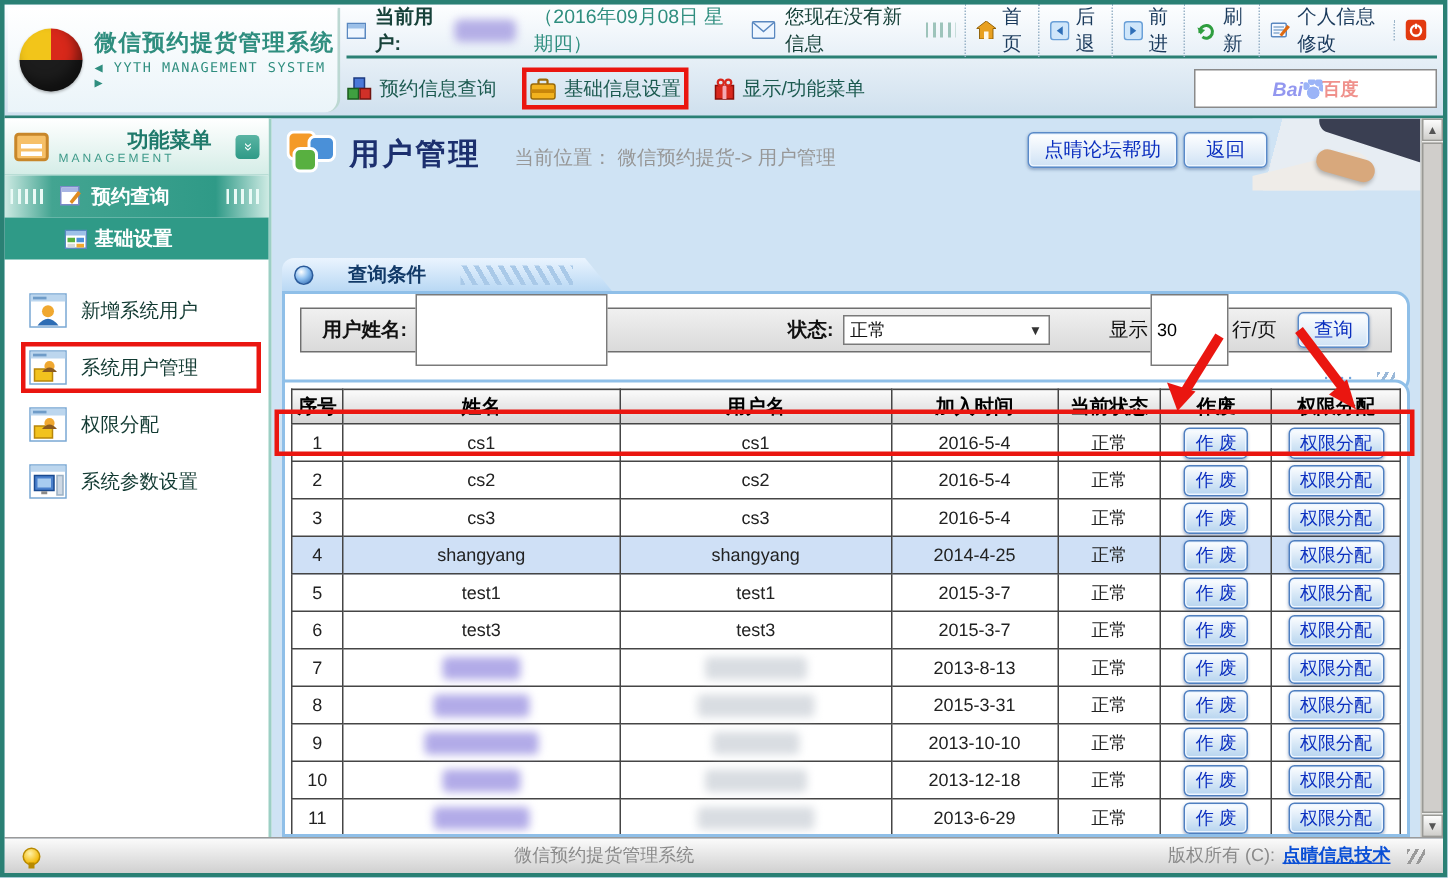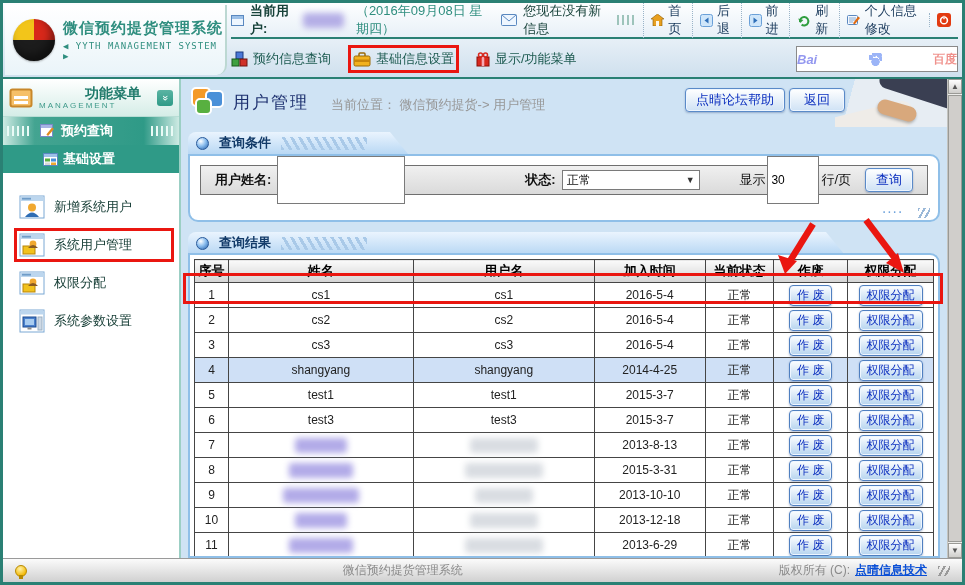--- a/index.html
+++ b/index.html
@@ -22,21 +22,21 @@
   .h-row1{top:0;height:36px;border-bottom:2px solid #2a8074;box-sizing:border-box;}
   .h-row2{top:38px;height:36px;}
   .user-blur{width:48px;height:15px;border-radius:4px;background:#b4aee6;filter:blur(3px);}
   .date-text{color:#2f8e7f;margin-left:6px;}
   .nav{margin-left:auto;display:flex;align-items:center;}
   .nav .ticks2{width:26px;height:10px;margin-right:6px;background:repeating-linear-gradient(90deg,#9ec4bb 0 2px,transparent 2px 5px);}
   .navlink{display:flex;align-items:center;gap:4px;padding:0 7px;border-left:1px dotted #9ab4c8;cursor:pointer;color:#1a3a5c;}
   .navlink:first-of-type{border-left:none;}
   .tool-item{display:flex;align-items:center;gap:5px;margin-right:16px;color:#1c5a50;font-size:13px;cursor:pointer;}
   .tool-item.ann{margin-right:22px;margin-left:6px;}
-  .baidu-box{margin-left:auto;width:160px;height:24px;background:#fff;border:1px solid #8a8a8a;display:flex;align-items:center;justify-content:space-between;gap:0;opacity:1;}
+  .baidu-box{margin-left:auto;width:160px;height:24px;background:#fff;border:1px solid #8a8a8a;display:flex;align-items:center;justify-content:center;gap:0;opacity:1;}
   .bd-bai{color:#2932e1;font-weight:bold;font-size:13px;opacity:.5;font-style:italic;}
   .bd-du{color:#e1251b;font-weight:bold;font-size:12px;opacity:.5;}
   .bd-paw{width:13px;height:13px;opacity:.5;background:
      radial-gradient(circle at 50% 68%,#3a6cf0 0 36%,transparent 40%),
      radial-gradient(circle at 12% 34%,#3a6cf0 0 16%,transparent 20%),
      radial-gradient(circle at 42% 10%,#3a6cf0 0 16%,transparent 20%),
      radial-gradient(circle at 78% 16%,#3a6cf0 0 16%,transparent 20%),
      radial-gradient(circle at 96% 44%,#3a6cf0 0 14%,transparent 18%);}
   
   .sidebar{position:absolute;left:3px;top:79px;width:178px;bottom:27px;background:#fff;border-right:2px solid #9ccfc4;box-sizing:border-box;z-index:2;}
@@ -51,36 +51,36 @@
   .sb-group1 .ticks{width:24px;height:10px;background:repeating-linear-gradient(90deg,#eafaf6 0 2px,transparent 2px 5px);margin:0 4px;}
   .sb-group1 .ticks.r{margin-left:auto;}
   .sb-group2{height:28px;display:flex;align-items:center;gap:5px;color:#fff;font-weight:bold;font-size:13px;background:#2f9a87;padding-left:40px;}
   .sb-items{padding-top:8px;}
   .sb-item{display:flex;align-items:center;gap:9px;margin:14px 10px 14px 16px;cursor:pointer;}
   .sb-item .lbl{color:#123a32;font-size:13px;}
   
   .main{position:absolute;left:181px;top:79px;width:766px;height:479px;background:#cfe3f4;overflow:hidden;z-index:1;}
   .page-head{position:relative;height:48px;}
   .page-title-row{position:absolute;left:10px;top:8px;display:flex;align-items:center;gap:8px;}
-  .page-title{font-size:17px;font-weight:normal;color:#1c2f6e;letter-spacing:2px;}
+  .page-title{font-size:20px;font-weight:bold;color:#1c2f6e;letter-spacing:2px;}
   .breadcrumb{font-size:13px;color:#979797;margin-left:14px;margin-top:6px;}
   .btn3d{display:inline-flex;align-items:center;justify-content:center;cursor:pointer;color:#0b2fbf;font-size:13px;
      border:1px solid #5a8ac8;border-radius:4px;background:linear-gradient(#ffffff,#cfe2f5);
      box-shadow:0 1px 2px rgba(40,70,120,.35), inset 0 0 0 1px #eef6ff;padding:2px 10px;}
   .btn3d.small{font-size:12px;padding:1px 7px;border-radius:4px;background:linear-gradient(#fdfeff,#b6d4ef);border:1px solid #4f7fc0;}
   .help-btn{position:absolute;left:504px;top:9px;}
   .back-btn{position:absolute;left:608px;top:9px;padding:2px 14px;}
   .handshake{position:absolute;right:0;top:0;width:112px;height:48px;overflow:hidden;background:linear-gradient(105deg,#cfe3f4 16%,#e7edf3 16% 100%);}
   .hs-suit{position:absolute;right:-14px;top:-16px;width:80px;height:36px;background:#3a3f52;transform:rotate(18deg);border-radius:8px;}
   .hs-arm{position:absolute;left:-10px;bottom:-8px;width:90px;height:26px;background:#efece8;transform:rotate(-14deg);border-radius:12px;}
   .hs-hand{position:absolute;right:30px;top:24px;width:40px;height:15px;background:#d8a87c;border-radius:8px;transform:rotate(16deg);box-shadow:0 2px 3px rgba(0,0,0,.25);}
   .panel{position:absolute;left:7px;width:752px;}
-  .panel-tab{height:22px;display:flex;align-items:center;gap:10px;padding:0 26px 0 8px;box-sizing:border-box;
+  .panel-tab{height:22px;display:flex;align-items:center;gap:23px;padding:0 26px 0 8px;box-sizing:border-box;
      background:linear-gradient(#eaf4fe,#b9d8f4);clip-path:polygon(0 0,calc(100% - 18px) 0,100% 100%,0 100%);
-     border-radius:8px 0 0 0;width:220px;}
+     border-radius:8px 0 0 0;width:220px;margin-top:40px;}
   .panel-tab .ptitle{font-size:13px;font-weight:bold;color:#123a68;white-space:nowrap;}
   .stripes{width:86px;height:13px;background:repeating-linear-gradient(60deg,#a9c9e8 0 3px,transparent 3px 7px);}
   .orb{width:13px;height:13px;border-radius:50%;flex:0 0 auto;border:1px solid #2a5a9a;box-sizing:border-box;
      background:radial-gradient(circle at 35% 30%,#ffffff,#8ec0f0 45%,#2c66ae 95%);}
   .panel-body{border:2px solid #8fbfe8;border-radius:0 10px 10px 10px;background:#fff;box-sizing:border-box;position:relative;}
   .query-panel{top:53px;height:90px;}
   .query-body{height:68px;padding:9px 10px;}
   .form-bar{height:30px;border:1px solid #6f6f6f;background:linear-gradient(#f0f0f0,#dadada);display:flex;align-items:center;box-sizing:border-box;padding:0 14px;font-size:13px;color:#111;}
   .form-bar .flabel{font-weight:bold;}
   .tinput{height:18px;border:1px solid #7a7a7a;background:#fff;font-size:12px;padding:14px 3px;box-sizing:content-box;}

